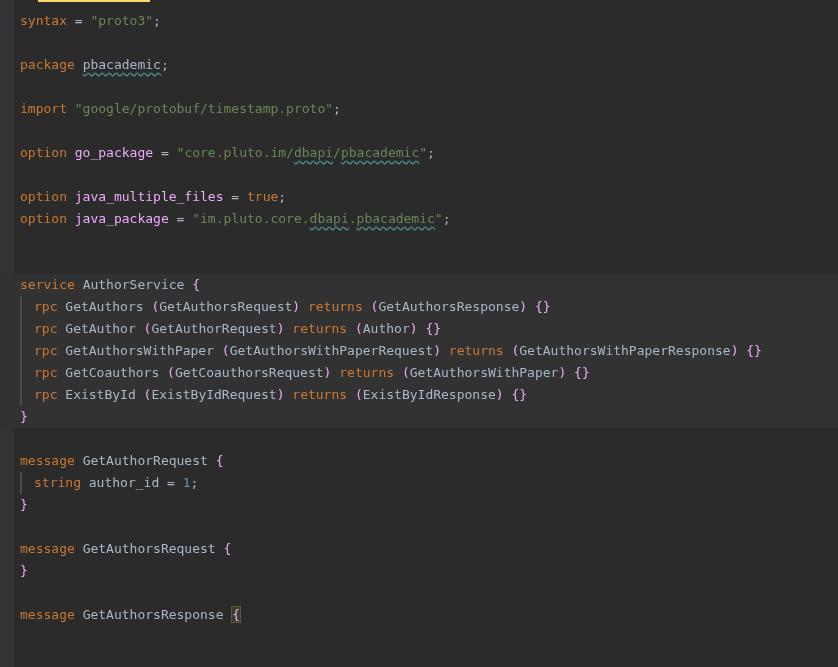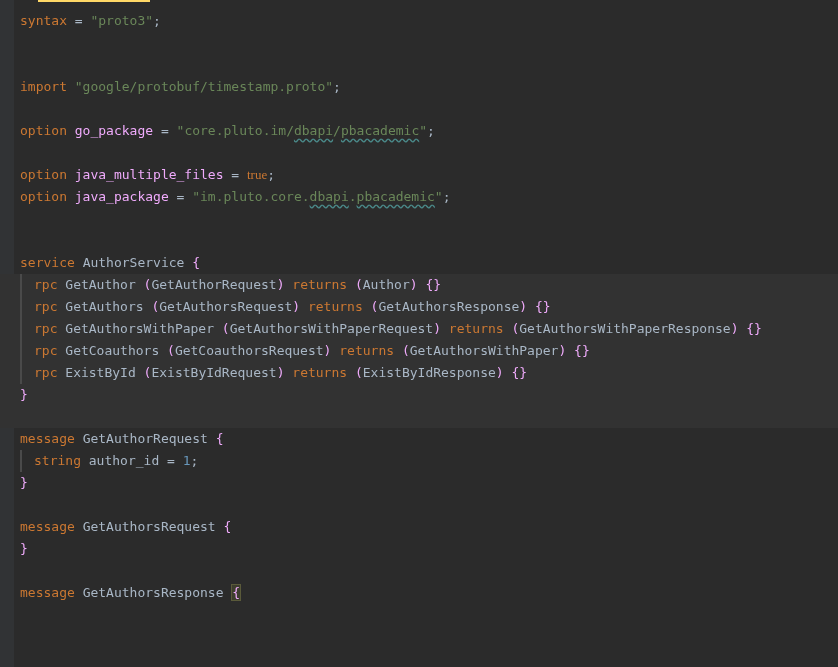--- a/index.html
+++ b/index.html
@@ -52,21 +52,21 @@
     .code-content {
       position: relative;
       z-index: 1;
     }
     .kw { color: #cc7832; text-align: right; }
     .str { color: #6a8759; }
     .type { color: #a9b7c6; }
     .ident { color: #f0abfc; }
     .punct { color: #a9b7c6; }
     .num { color: #6897bb; }
-    .bool { color: #cc7832; font-family: Liberation Serif, serif; }
+    .bool { color: #cc7832; }
     .squiggle {
       text-decoration: underline;
       text-decoration-style: wavy;
       text-decoration-color: #4a8a8a;
       text-underline-offset: 3px;
     }
     .indent-guide {
       display: inline-block;
       width: 2px;
       height: 22px;
@@ -87,20 +87,21 @@
 
 <div class="highlight-block" style="top: 274px; height: 154px;"></div>
 
 <div class="editor">
 <div class="code-content">
 
 <div class="line"><span class="kw">syntax</span><span class="punct"> = </span><span class="str">"proto3"</span><span class="punct">;</span></div>
 
 <div class="line"></div>
 
+<div class="line"><span class="kw">package</span> <span class="type squiggle">pbacademic</span><span class="punct">;</span></div>
 
 <div class="line"></div>
 
 <div class="line"><span class="kw">import</span> <span class="str">"google/protobuf/timestamp.proto"</span><span class="punct">;</span></div>
 
 <div class="line"></div>
 
 <div class="line"><span class="kw">option</span> <span class="ident">go_package</span><span class="punct"> = </span><span class="str">"core.pluto.im/</span><span class="str squiggle">dbapi</span><span class="str">/</span><span class="str squiggle">pbacademic</span><span class="str">"</span><span class="punct">;</span></div>
 
 <div class="line"></div>
@@ -109,23 +110,23 @@
 
 <div class="line"><span class="kw">option</span> <span class="ident">java_package</span><span class="punct"> = </span><span class="str">"im.pluto.core.</span><span class="str squiggle">dbapi</span><span class="str">.</span><span class="str squiggle">pbacademic</span><span class="str">"</span><span class="punct">;</span></div>
 
 
 <div class="line"></div>
 
 <div class="line"></div>
 
 <div class="line"><span class="kw">service</span> <span class="type">AuthorService</span> <span class="ident">{</span></div>
 
+<div class="line"><span class="indent-guide"></span><span class="kw">rpc</span> <span class="type">GetAuthors</span> <span class="ident">(</span><span class="type">GetAuthorsRequest</span><span class="ident">)</span> <span class="kw">returns</span> <span class="ident">(</span><span class="type">GetAuthorsResponse</span><span class="ident">)</span> <span class="ident">{}</span></div>
+
 <div class="line"><span class="indent-guide"></span><span class="kw">rpc</span> <span class="type">GetAuthor</span> <span class="ident">(</span><span class="type">GetAuthorRequest</span><span class="ident">)</span> <span class="kw">returns</span> <span class="ident">(</span><span class="type">Author</span><span class="ident">)</span> <span class="ident">{}</span></div>
-
-<div class="line"><span class="indent-guide"></span><span class="kw">rpc</span> <span class="type">GetAuthors</span> <span class="ident">(</span><span class="type">GetAuthorsRequest</span><span class="ident">)</span> <span class="kw">returns</span> <span class="ident">(</span><span class="type">GetAuthorsResponse</span><span class="ident">)</span> <span class="ident">{}</span></div>
 
 <div class="line"><span class="indent-guide"></span><span class="kw">rpc</span> <span class="type">GetAuthorsWithPaper</span> <span class="ident">(</span><span class="type">GetAuthorsWithPaperRequest</span><span class="ident">)</span> <span class="kw">returns</span> <span class="ident">(</span><span class="type">GetAuthorsWithPaperResponse</span><span class="ident">)</span> <span class="ident">{}</span></div>
 
 <div class="line"><span class="indent-guide"></span><span class="kw">rpc</span> <span class="type">GetCoauthors</span> <span class="ident">(</span><span class="type">GetCoauthorsRequest</span><span class="ident">)</span> <span class="kw">returns</span> <span class="ident">(</span><span class="type">GetAuthorsWithPaper</span><span class="ident">)</span> <span class="ident">{}</span></div>
 
 <div class="line"><span class="indent-guide"></span><span class="kw">rpc</span> <span class="type">ExistById</span> <span class="ident">(</span><span class="type">ExistByIdRequest</span><span class="ident">)</span> <span class="kw">returns</span> <span class="ident">(</span><span class="type">ExistByIdResponse</span><span class="ident">)</span> <span class="ident">{}</span></div>
 
 <div class="line"><span class="ident">}</span></div>
 
 <div class="line"></div>

